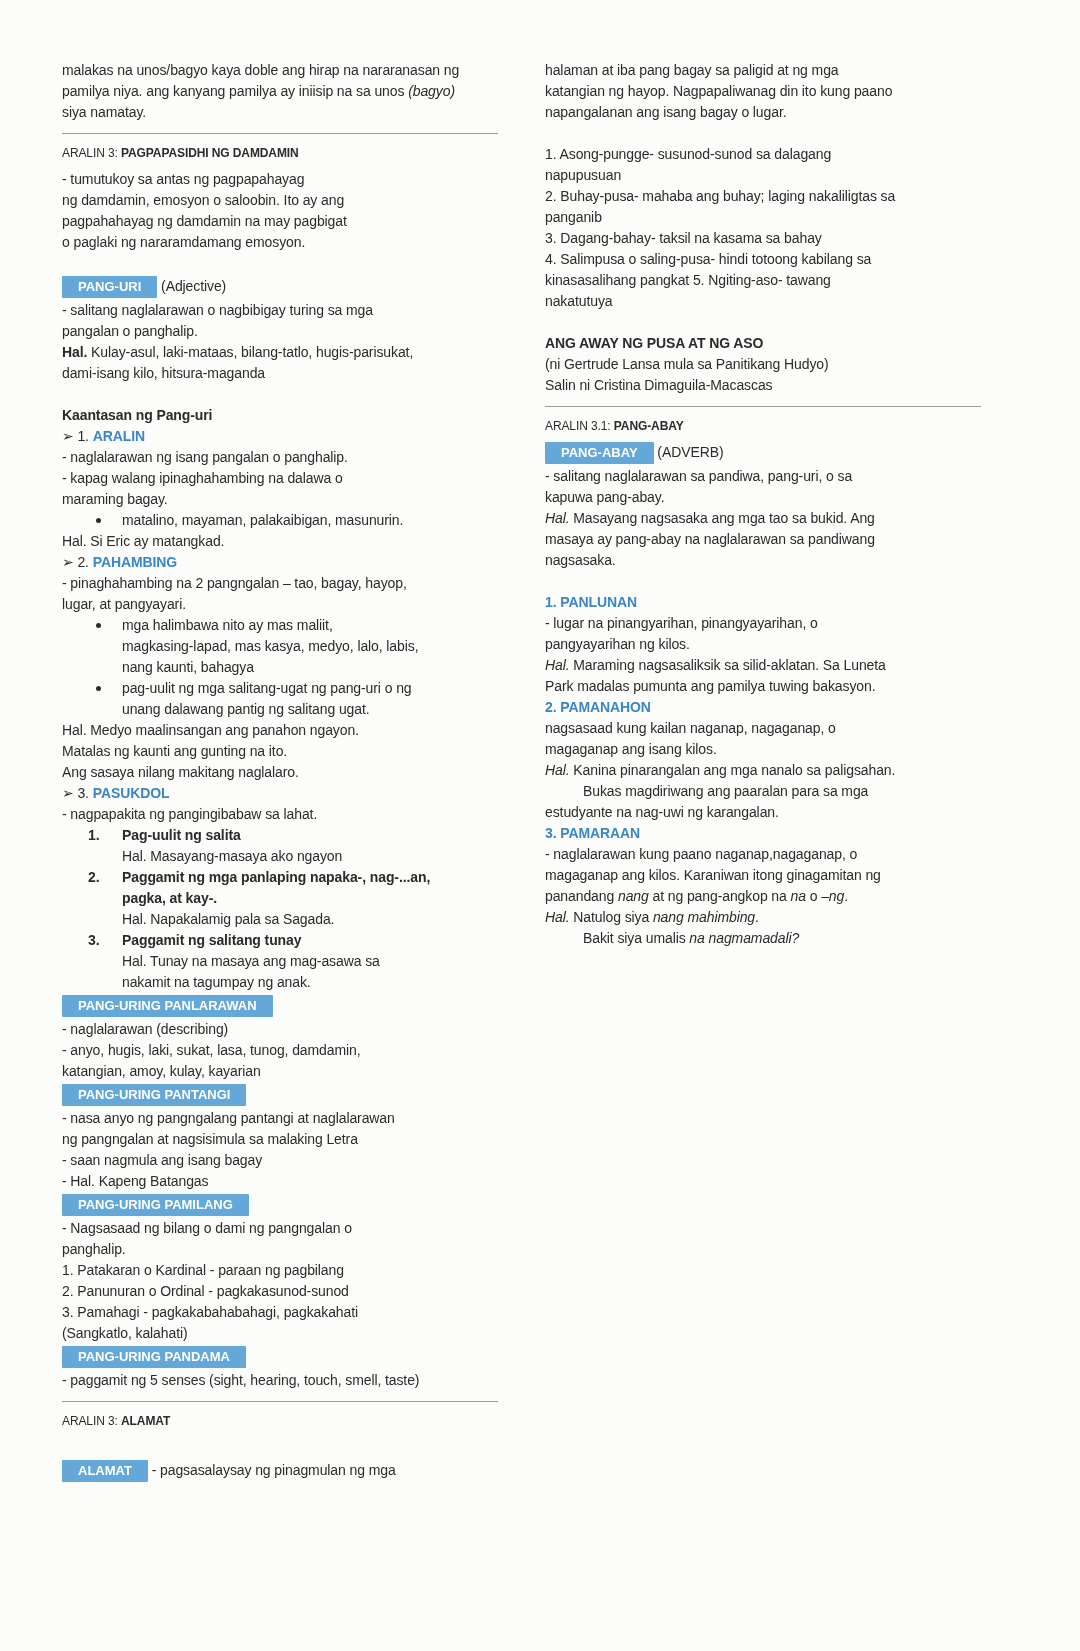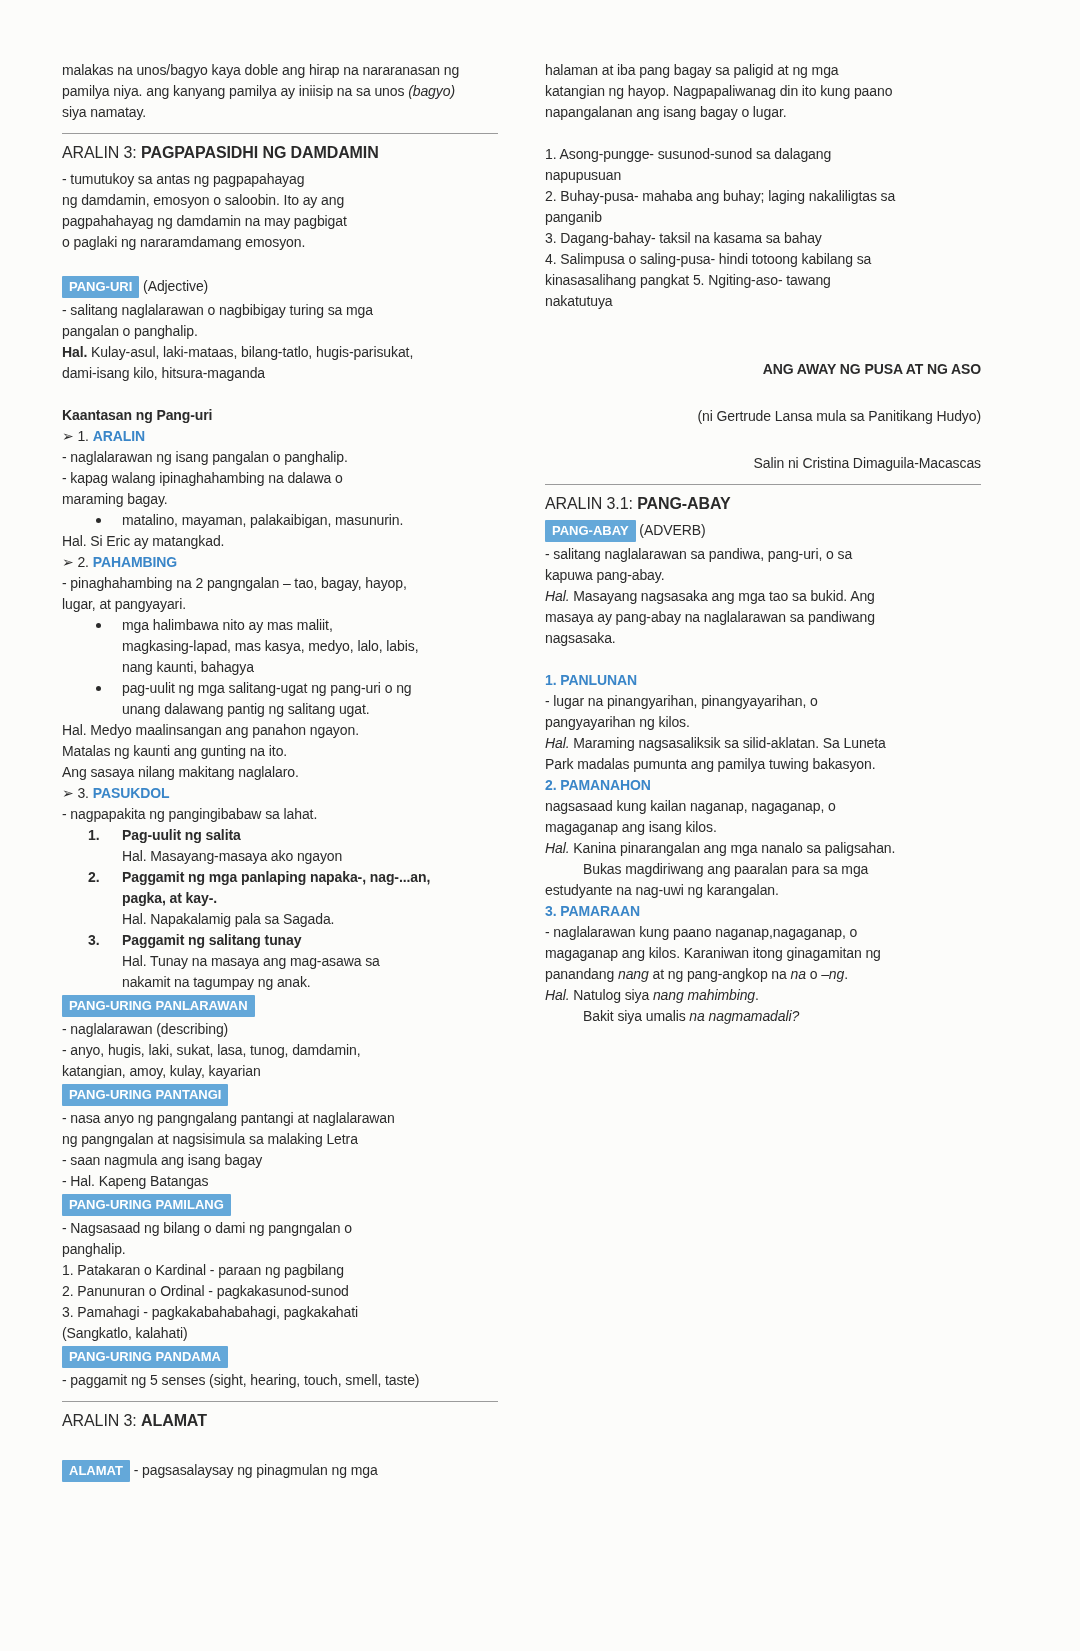--- a/index.html
+++ b/index.html
@@ -3,31 +3,31 @@
 <meta charset="utf-8">
 <style>
   * { margin:0; padding:0; box-sizing:border-box; }
   html,body { width:1080px; background:var(--page-bg,#fcfcfa); }
   body { font-family:"Liberation Sans", sans-serif; color:var(--text,#2b2b2b); }
   .page { position:relative; width:1076px; height:1651px; overflow:hidden; background:var(--page-bg,#fcfcfa); }
   .columns { display:flex; gap:47px; padding:60px 0 0 62px; }
   .col { width:436px; flex:0 0 436px; font-size:14px; line-height:21px; letter-spacing:-0.1px; }
 
   .block { margin:0; }
-  .heading { font-size:16px; line-height:22px; margin:3px 0 5px; }
+  .heading { font-size:12px; line-height:22px; margin:3px 0 5px; }
   .rule { border:none; border-top:1px solid var(--divider,#9b9b9b); margin:10px 0 8px; }
   .gap { height:21px; }
   .chipline { margin:2px 0; }
   .chip { display:inline-block; background:var(--chip-bg,#64a8d9); color:#ffffff; font-weight:700;
-          font-size:13px; line-height:16px; padding:3px 7px; border-radius:1px; letter-spacing:0; }
+          font-size:13px; line-height:16px; padding:3px 16px; border-radius:1px; letter-spacing:0; }
   .b { font-weight:700; }
   .i { font-style:italic;text-align:right; }
   .kw { color:var(--kw,#3a86c8); font-weight:700; }
   .kwline { margin:0; }
-  .center { text-align:right;margin-top:26px; }
+  .center { text-align:left; }
   .bullet { position:relative; padding-left:60px; }
   .bullet::before { content:""; position:absolute; left:34px; top:8px; width:5px; height:5px;
                     border-radius:50%; background:currentColor; }
   .numitem { position:relative; padding-left:60px; }
   .numitem .num { position:absolute; left:26px; font-weight:700; }
   .numsub { padding-left:60px; }
   .indent { text-indent:38px; }
 </style>
 </head>
 <body>

